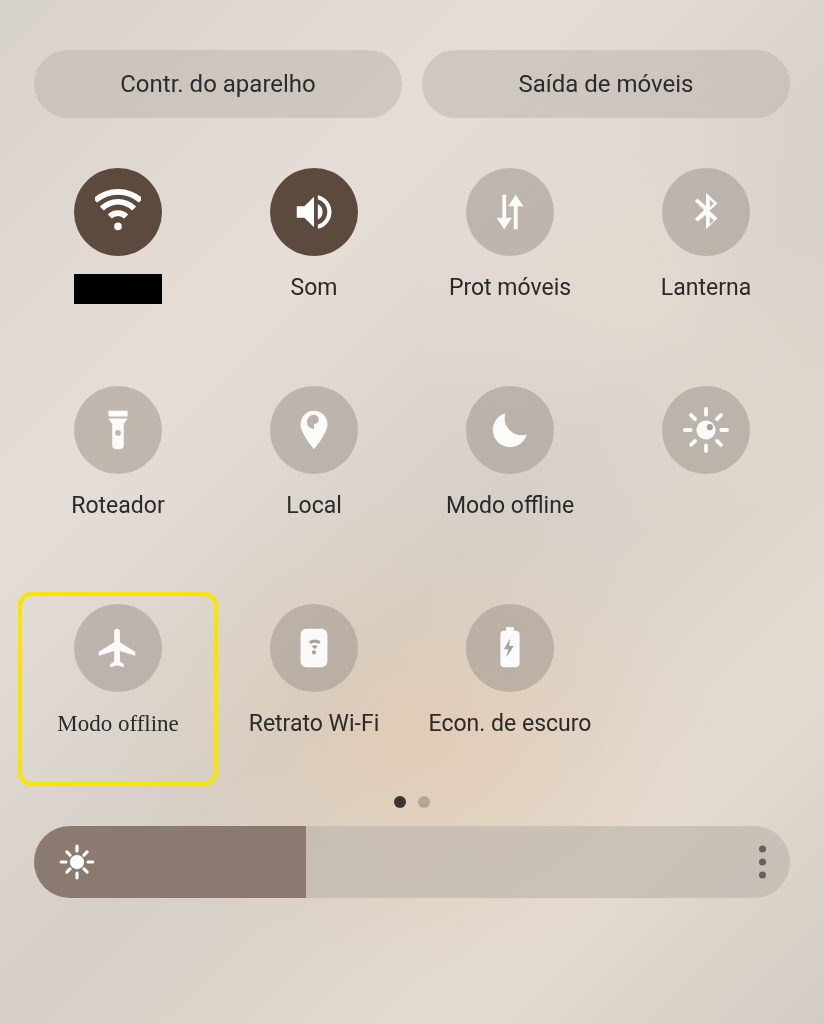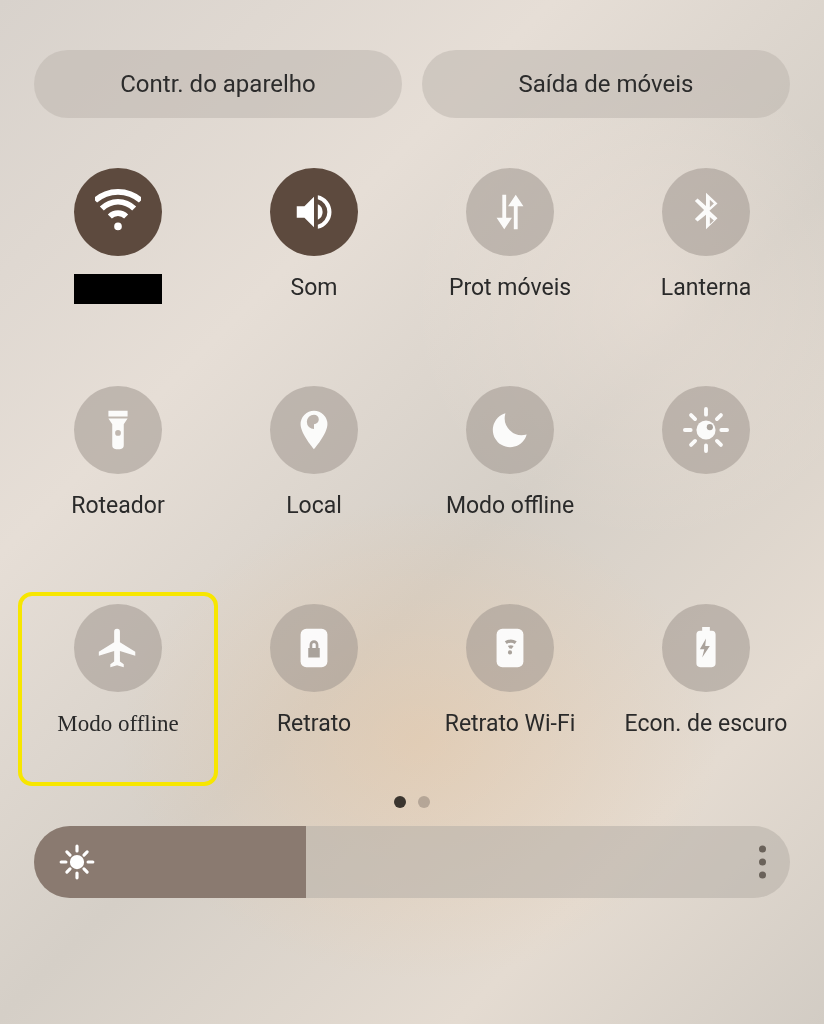--- a/index.html
+++ b/index.html
@@ -267,28 +267,20 @@
       <div class="circle inactive">
         <svg viewBox="0 0 24 24">
           <use href="#svg-airplane-icon"></use>
         </svg>
       </div>
       <div class="label">Modo offline</div>
     </div>
     <div class="tile">
       <div class="circle inactive">
         <svg viewBox="0 0 24 24">
-          <use href="#svg-portrait-lock-icon"></use>
-        </svg>
-      </div>
-      <div class="label">Retrato</div>
-    </div>
-    <div class="tile">
-      <div class="circle inactive">
-        <svg viewBox="0 0 24 24">
           <use href="#svg-hotspot-icon"></use>
         </svg>
       </div>
       <div class="label">Retrato Wi-Fi</div>
     </div>
     <div class="tile">
       <div class="circle inactive">
         <svg viewBox="0 0 24 24">
           <use href="#svg-battery-save-icon"></use>
         </svg>

